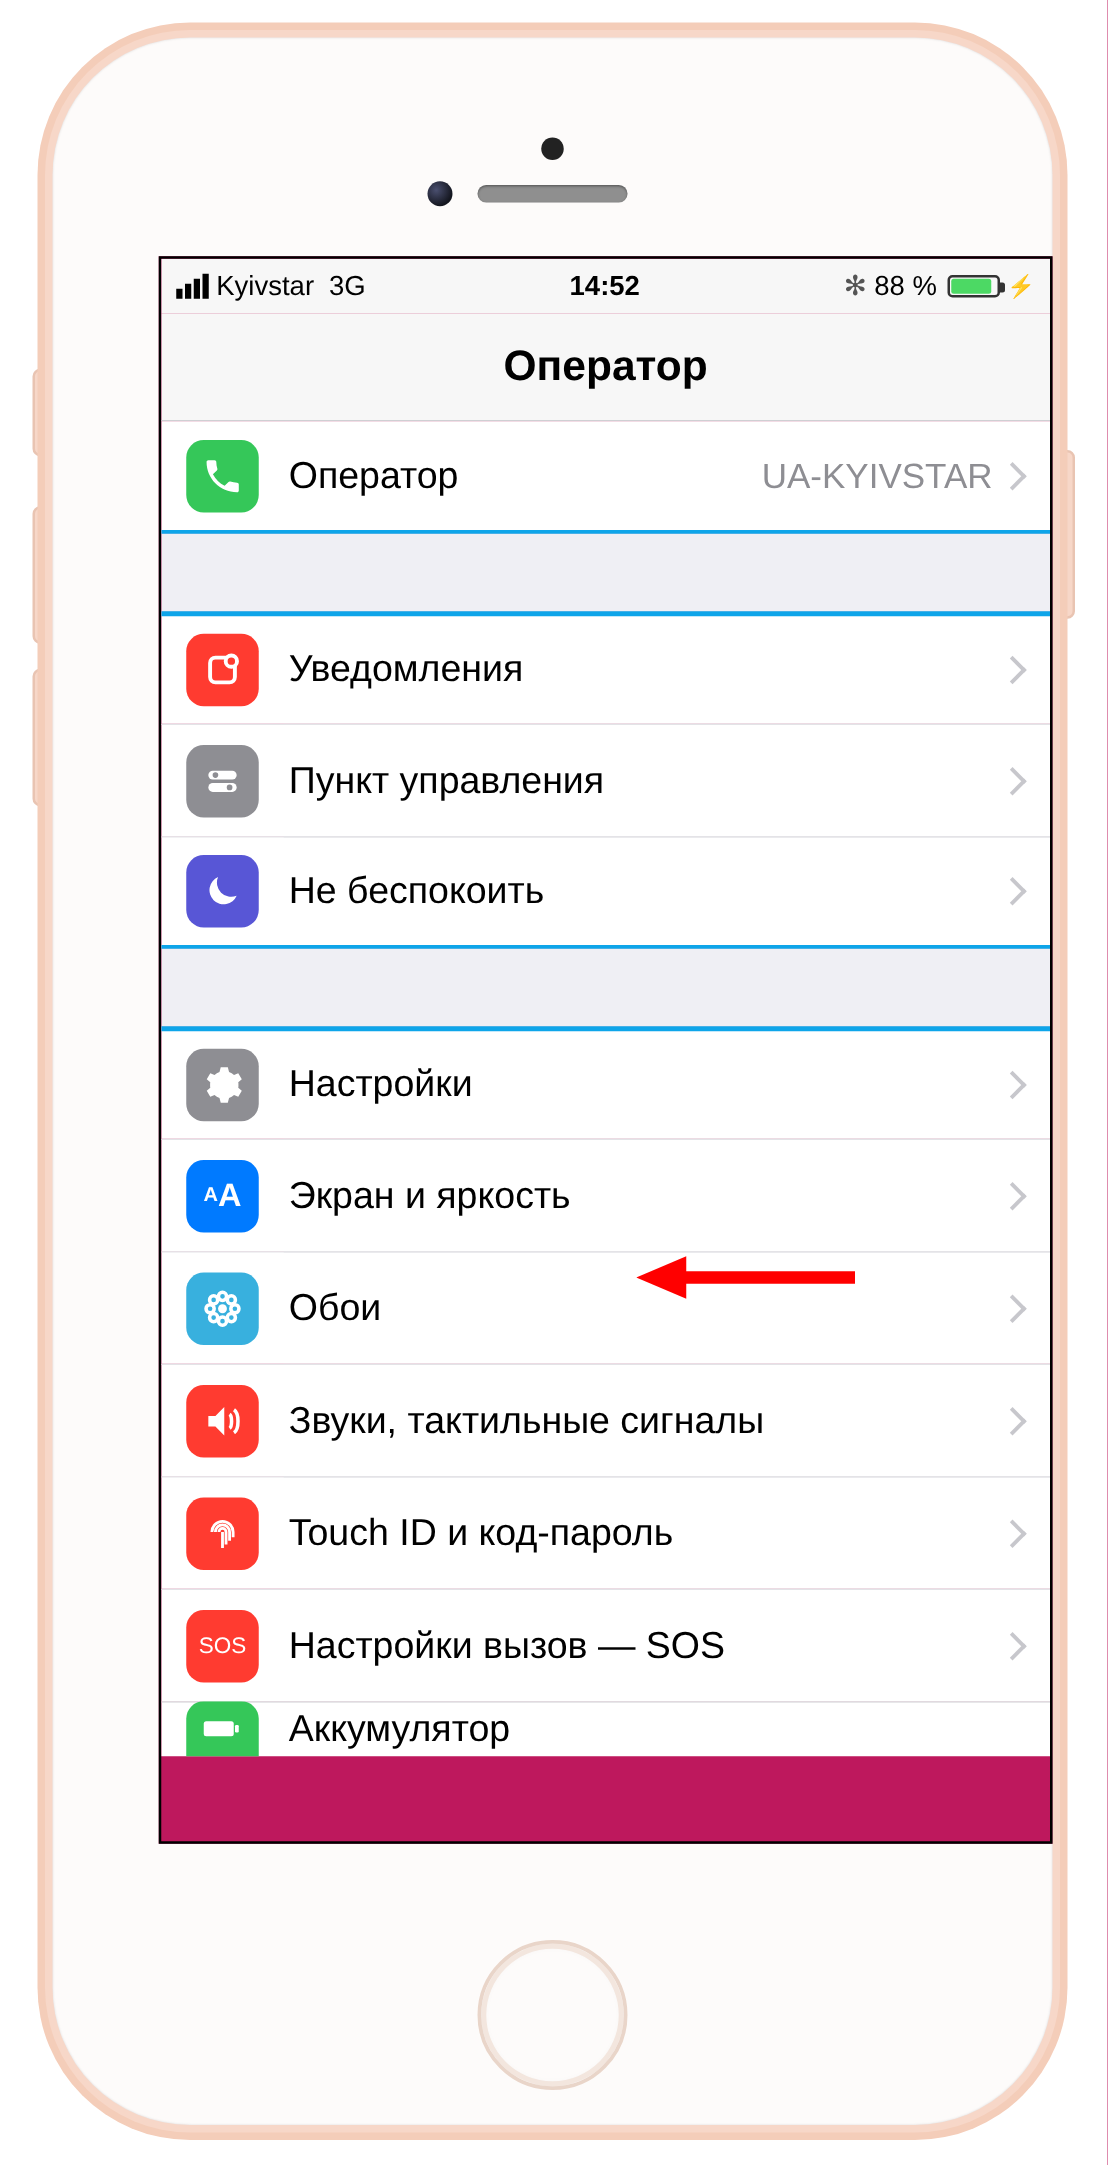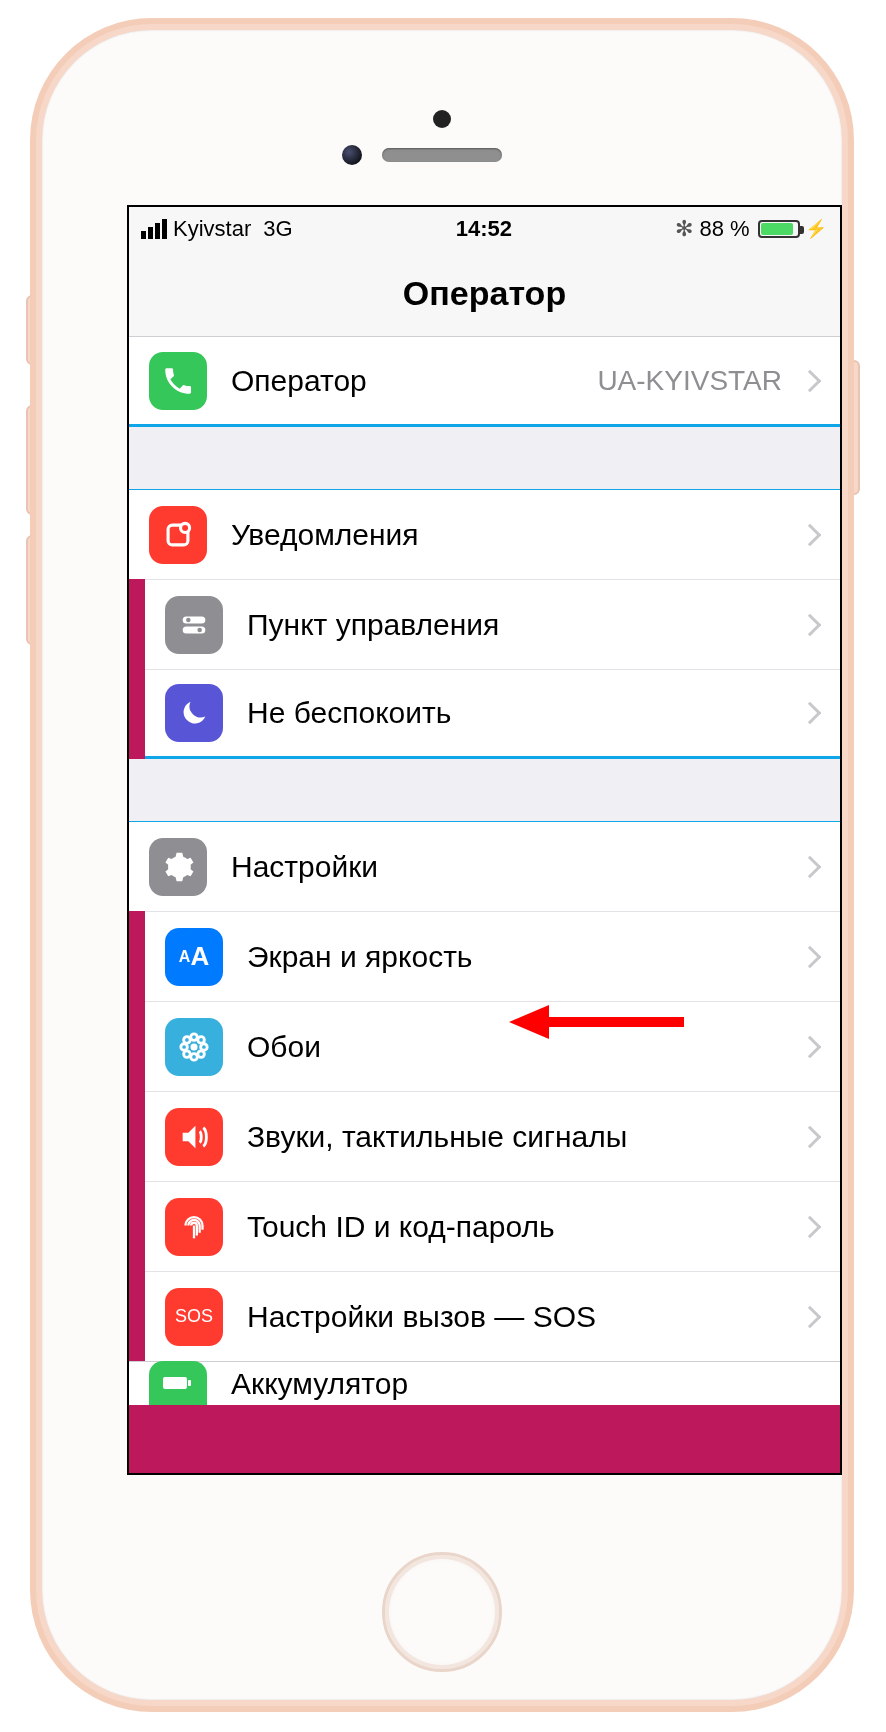--- a/index.html
+++ b/index.html
@@ -127,41 +127,41 @@
 
   
   .group-gap { height: 62px; background:#efeff4; }
   .cell {
     height: 90px;
     display: flex; align-items: center;
     background: #fff;
     padding: 0 22px 0 20px;
     position: relative;
   }
-  .cell + .cell { border-top: 1px solid #e3e3e7; margin-left: 16px; }
+  .cell + .cell { border-top: 1px solid #e3e3e7; margin-left: 0; }
   .cell + .cell::before{
     content:""; position:absolute; left:98px; right:0; top:-1px;
     height:1px; background:#e3e3e7;
   }
   .cell .icon {
     width: 58px; height: 58px;
     border-radius: 14px;
     margin-right: 24px;
     display: flex; align-items: center; justify-content: center;
     color: #fff;
   }
   .cell .label { font-size: 30px; flex: 1; color:#000; }
-  .cell .detail { font-size: 28px; color: #8e8e93; margin-right: 20px; }
+  .cell .detail { font-size: 28px; color: #8e8e93; margin-right: 8px; }
   .chev {
     width: 16px; height: 16px;
     border-top: 3px solid #c7c7cc;
     border-right: 3px solid #c7c7cc;
     transform: rotate(45deg);
   }
-  .group-first{ border-top:1px solid #0ea5e9; }
+  .group-first{ border-top:4px solid #0ea5e9; }
   .group-last{ border-bottom:3px solid #0ea5e9; }
   .partial-top{
     height:44px; background:#fff; border-top:1px solid #cfcfd3;
     display:flex; align-items:flex-end;
   }
   .partial-top .icon{ margin:0 24px 0 20px; height:44px; border-radius:14px 14px 0 0; }
   .partial-top .label{ font-size:30px; padding-bottom:4px; }
 
   
   .ic-phone{background:#35c759}

